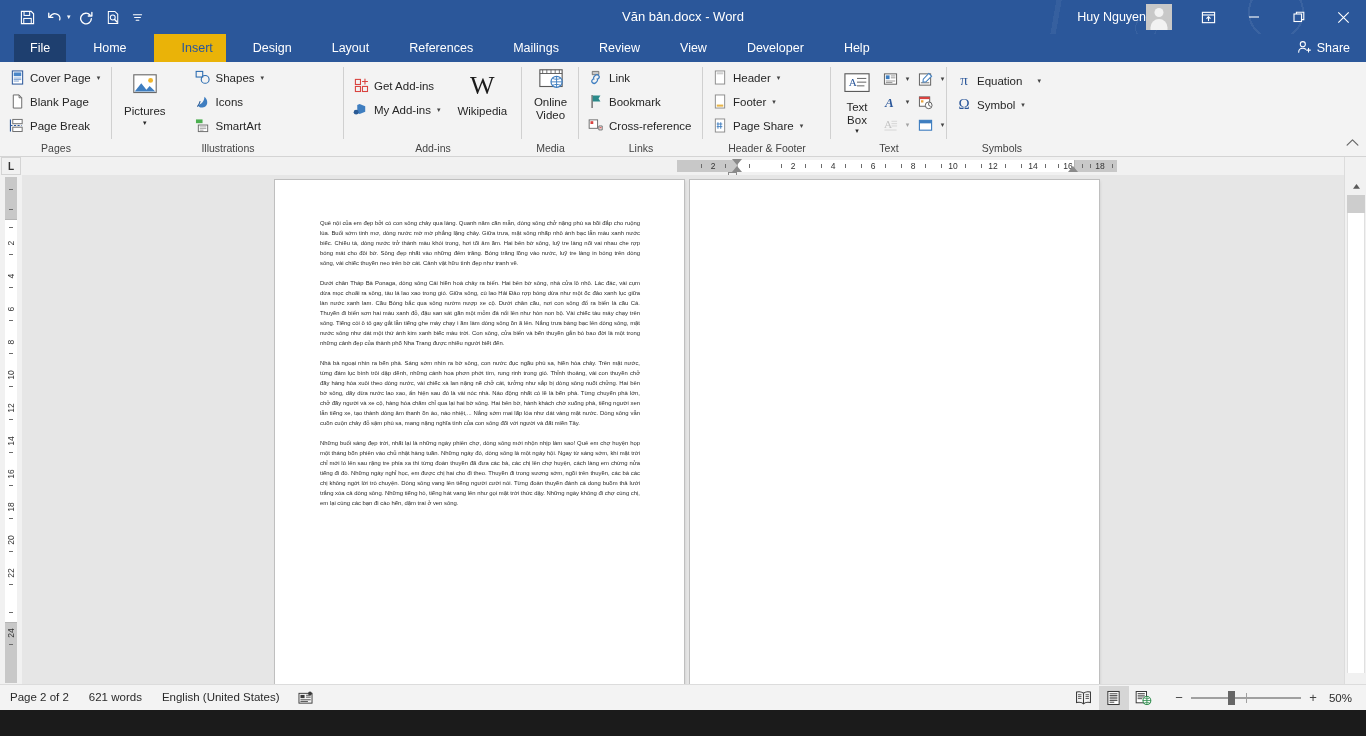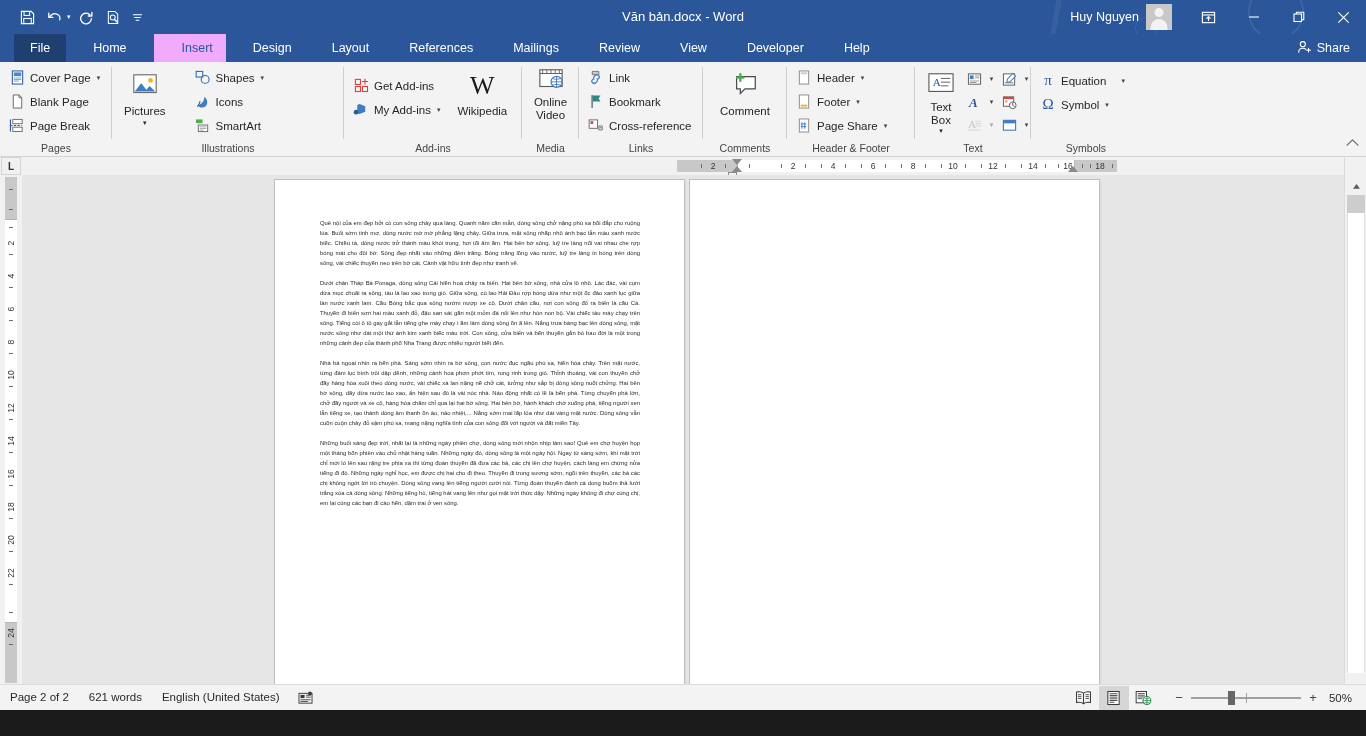--- a/index.html
+++ b/index.html
@@ -35,21 +35,21 @@
   .qat-caret { font-size: 7px; margin-left: -3px; opacity: .95; }
   .qat-more { width: 18px; }
 
   .doc-title {
     position: absolute; left: 0; width: 1366px; text-align: center;
     font-size: 13px; line-height: 34px; color: #fff; z-index: 1;
   }
   .tb-right {
     margin-left: auto; display: flex; align-items: center; height: 34px; z-index: 2;
   }
-  .user-name { font-size: 12.5px; color: #fff; padding-right: 7px; }
+  .user-name { font-size: 12.5px; color: #fff; padding-right: 0; }
   .avatar {
     width: 26px; height: 26px; background: #c8c8c8; position: relative; overflow: hidden;
     margin-right: 14px; flex: 0 0 auto;
   }
   .avatar::before {
     content:""; position:absolute; left:50%; top:4px; transform:translateX(-50%);
     width:9px; height:9px; border-radius:50%; background:#f2f2f2;
   }
   .avatar::after {
     content:""; position:absolute; left:50%; top:15px; transform:translateX(-50%);
@@ -63,21 +63,21 @@
   
   .tabstrip {
     position: absolute; top: 34px; left: 0; width: 1366px; height: 28px;
     background: #2b579a; display: flex; align-items: stretch;
   }
   .tab {
     padding: 0 13px; font-size: 12.5px; color: #fff; display: flex; align-items: center;
     cursor: default; position: relative; margin-left: 14px;
   }
   .tab.file { background: #1e3f6f; padding: 0 16px; }
-  .tab.active { background: #f0abfc; color: #2b579a; padding-left: 28px; }
+  .tab.active { background: #eab308; color: #2b579a; padding-left: 28px; }
   .tellme { display: flex; align-items: center; gap: 8px; padding-left: 14px; color:#fff; font-size:12.5px; }
   .bulb { display:block; }
   .share {
     margin-left: auto; display: flex; align-items: center; gap: 5px;
     padding: 0 16px; font-size: 12.5px; color: #fff;
   }
 
   
   .ribbon {
     position: absolute; top: 62px; left: 0; width: 1366px; height: 95px;
@@ -492,34 +492,20 @@
                 <path d="M12.3 10.4h2" stroke="#d9433f" stroke-width="1.2"></path>
               </svg>
           </span>
           <span>Cross-reference</span>
         </div>
       </div>
     </div>
     <div class="grp-label">Links</div>
   </div>
 
-  <div class="grp" style="width:84px">
-    <div class="grp-body" style="justify-content:center">
-      <div class="bbtn">
-        <span class="bic">
-          <svg width="32" height="28" viewBox="0 0 34 30">
-              <path d="M8 5h20v13H17l-5 5v-5H8z" fill="#fff" stroke="#4a4a4a" stroke-width="1.3"></path>
-              <path d="M12 2.5v7M8.5 6h7" stroke="#4caf50" stroke-width="2.6" stroke-linecap="round"></path>
-            </svg>
-        </span>
-        <span class="blbl">Comment</span>
-      </div>
-    </div>
-    <div class="grp-label">Comments</div>
-  </div>
 
   <div class="grp" style="width:128px">
     <div class="grp-body">
       <div class="small-col">
         <div class="sbtn">
           <span class="ic">
             <svg width="14" height="15" viewBox="0 0 15 16">
                 <rect x="2.5" y="1" width="10" height="14" fill="#fff" stroke="#8a8a8a" stroke-width="1"></rect>
                 <rect x="4" y="2.4" width="7" height="2.2" fill="#cfcfcf"></rect>
               </svg>

